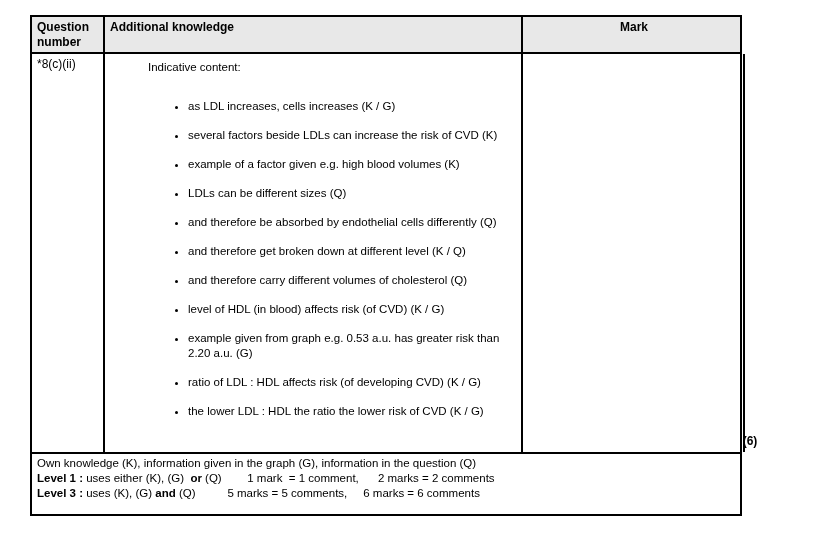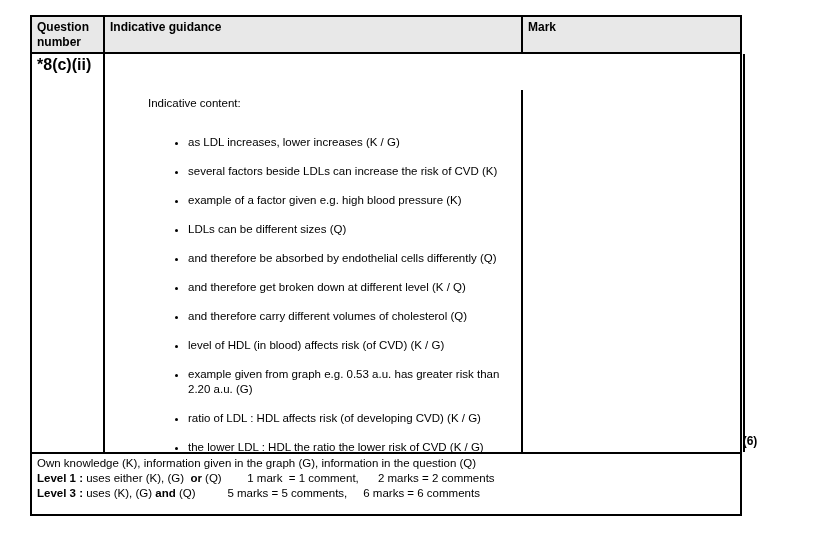--- a/index.html
+++ b/index.html
@@ -19,42 +19,42 @@
   }
   .row {
     display: grid;
     grid-template-columns: 73px 418px 222px 1fr;
   }
   .cell {
     border-right: 2px solid #000;
     padding: 3px 5px;
     overflow: hidden;
   }
-  .cell:last-child { border-right: none; }
+  .cell:last-child { border-right: none; text-align: center; }
   .row.header {
     background: #e8e8e8;
     border-bottom: 2px solid #000;
     min-height: 35px;
   }
   .row.header .cell {
     font-weight: bold;
     font-size: 12px;
     line-height: 14.5px;
   }
   .row.body {
     height: 400px;
     border-bottom: 2px solid #000;
     font-size: 11.5px;
     line-height: 15px;
   }
   .qnum {
-    font-weight: bold;
-    font-size: 16px;
+    font-weight: normal;
+    font-size: 12px;
   }
-  .answer-cell { padding: 4px 4px 3px 5px; margin-top: 36px; }
+  .answer-cell { padding: 4px 4px 3px 5px; }
   .indicative {
     margin: 2px 0 0 38px;
   }
   .bullet-list {
     list-style: disc;
     margin: 24px 0 0 0;
     padding-left: 78px;
   }
   .bullet-list li {
     margin-bottom: 14px;
@@ -80,34 +80,34 @@
   .fline.bound { white-space: pre-wrap; }
   .b { font-weight: bold; margin-top: 40px; }
 </style>
 </head>
 <body>
 
 <div class="tbl">
 
   <div class="row header">
     <div class="cell">Question number</div>
-    <div class="cell">Indicative guidance</div>
+    <div class="cell">Additional knowledge</div>
     <div class="cell">Mark</div>
   </div>
 
   <div class="row body">
     <div class="cell">
       <span class="qnum">*8(c)(ii)</span>
     </div>
     <div class="cell answer-cell">
       <div class="indicative">Indicative content:</div>
       <ul class="bullet-list">
-        <li>as LDL increases, lower increases (K / G)</li>
+        <li>as LDL increases, cells increases (K / G)</li>
         <li>several factors beside LDLs can increase the risk of CVD (K)</li>
-        <li>example of a factor given e.g. high blood pressure (K)</li>
+        <li>example of a factor given e.g. high blood volumes (K)</li>
         <li>LDLs can be different sizes (Q)</li>
         <li>and therefore be absorbed by endothelial cells differently (Q)</li>
         <li>and therefore get broken down at different level (K / Q)</li>
         <li>and therefore carry different volumes of cholesterol (Q)</li>
         <li>level of HDL (in blood) affects risk (of CVD) (K / G)</li>
         <li>example given from graph e.g. 0.53 a.u. has greater risk than
 2.20 a.u. (G)</li>
         <li>ratio of LDL : HDL affects risk (of developing CVD) (K / G)</li>
         <li>the lower LDL : HDL the ratio the lower risk of CVD (K / G)</li>
       </ul>

